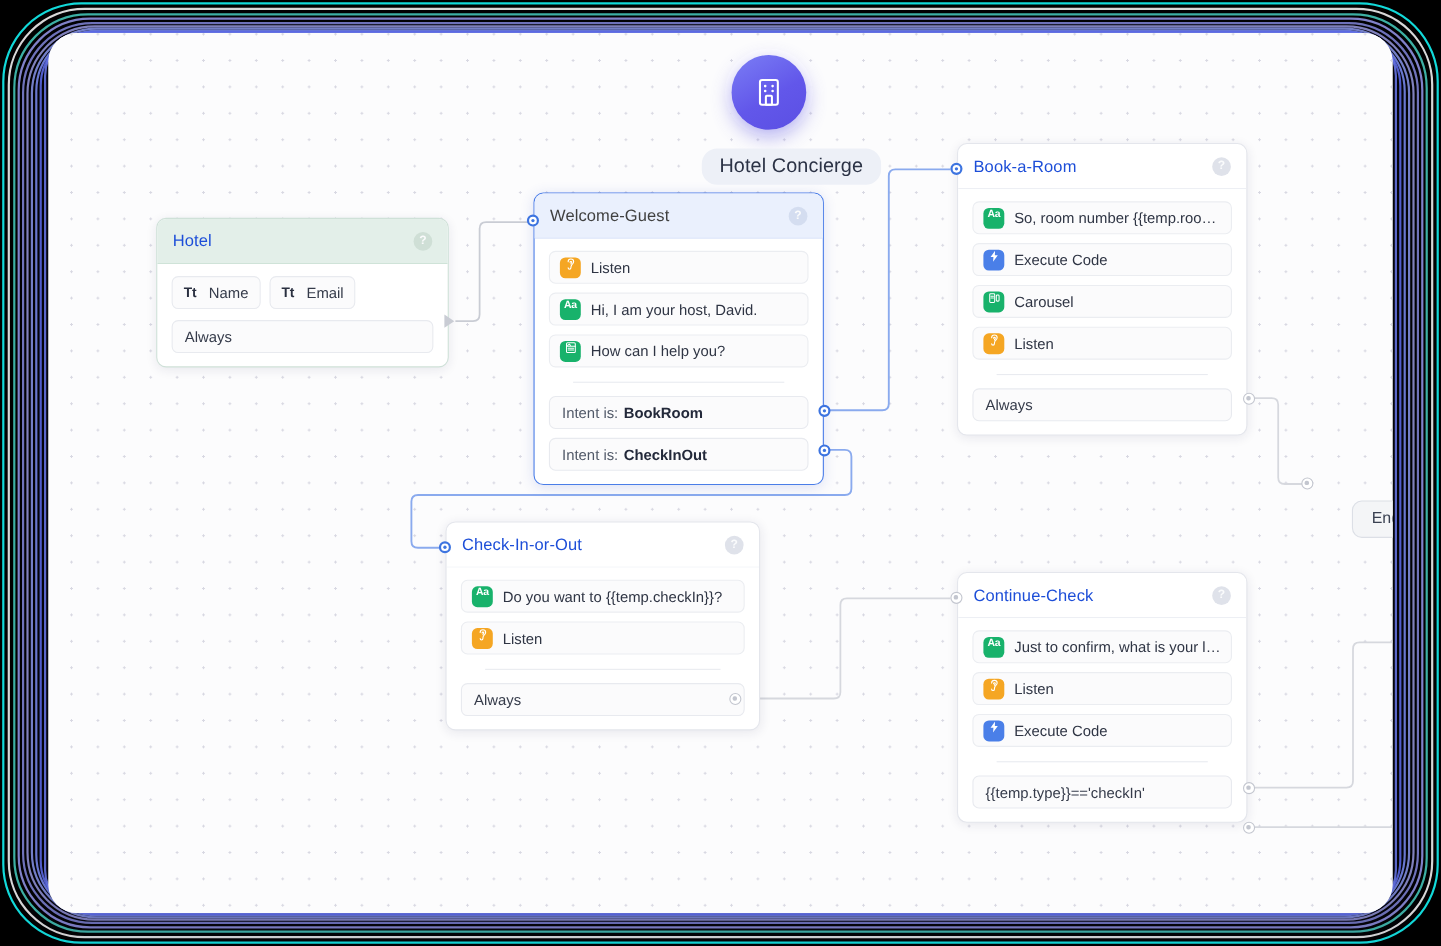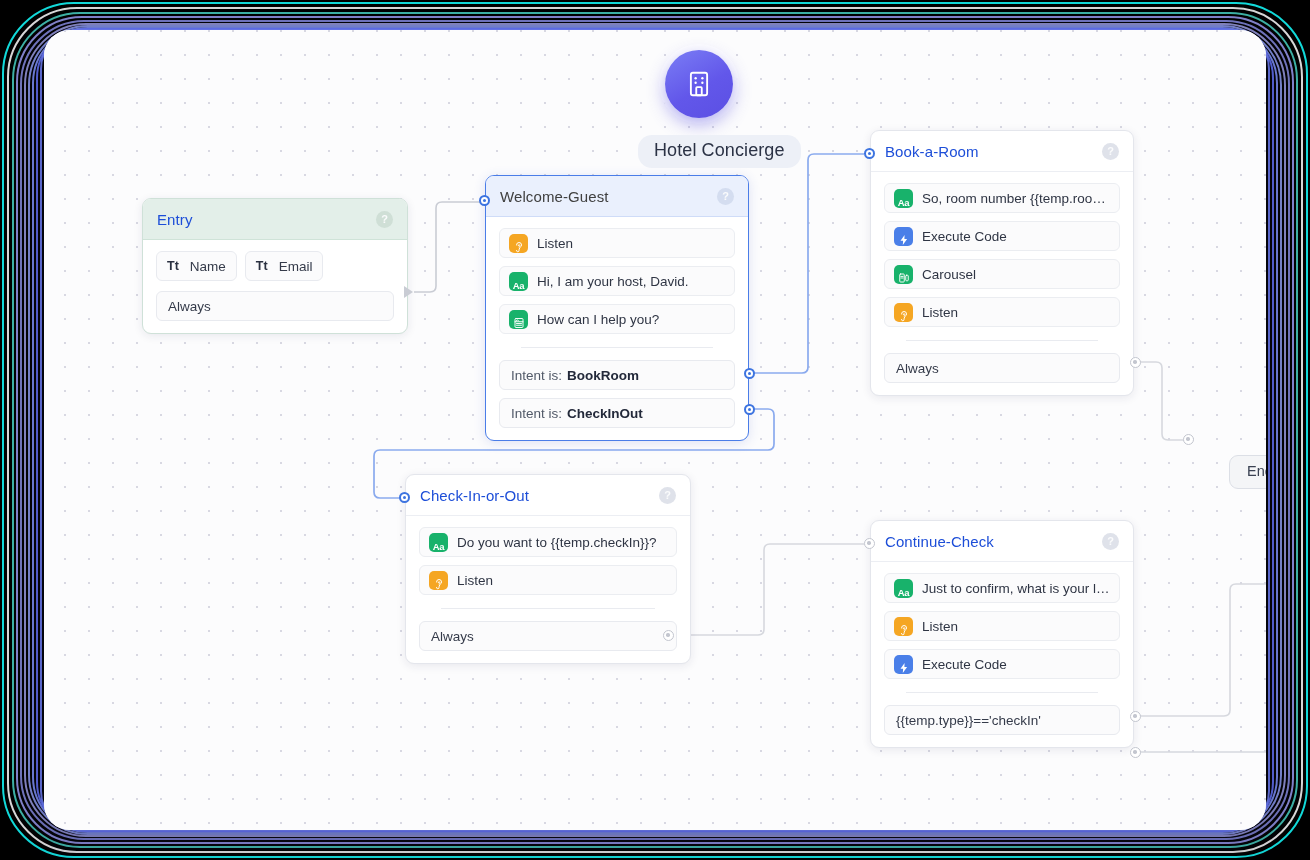--- a/index.html
+++ b/index.html
@@ -98,21 +98,21 @@
     border: 1px solid #ebedf1;
     border-radius: 6px;
     font-size: 13.5px; color: #2f3544;
     white-space: nowrap; overflow: hidden;
   }
   .step:last-child { margin-bottom: 0; }
   .step-label { overflow: hidden; text-overflow: ellipsis; }
 
   .sicon {
     width: 19px; height: 19px; border-radius: 5px; flex: none;
-    display: flex; align-items: flex-end; justify-content: center;
+    display: flex; align-items: flex-start; justify-content: center;
   }
   .sicon.green  { background: #18b26b; }
   .sicon.orange { background: #f5a623; }
   .sicon.blue   { background: #4a7fe8; }
   .sicon span.aa { color: #fff; font-size: 9.5px; font-weight: bold; letter-spacing: -.2px; }
 
   .divider { height: 1px; background: #e9ebf0; margin: 13px 22px 12px; }
 
   .branch {
     display: flex; align-items: center;
@@ -206,21 +206,21 @@
         <circle cx="9.3" cy="7.4" r=".95" fill="#fff" stroke="none"></circle>
         <circle cx="14.7" cy="7.4" r=".95" fill="#fff" stroke="none"></circle>
         <circle cx="9.3" cy="11" r=".95" fill="#fff" stroke="none"></circle>
         <circle cx="14.7" cy="11" r=".95" fill="#fff" stroke="none"></circle>
       </svg>
     </div>
     <div id="bot-title">Hotel Concierge</div>
 
     <div class="node entry" style="left:98px; top:168px; width:266px;">
       <div class="node-head">
-        <span class="title">Entry</span>
+        <span class="title">Hotel</span>
         <span class="help-icon">?</span>
       </div>
       <div class="node-body">
         <div style="display:flex; gap:8px; margin-bottom:10px;">
           <div class="branch" style="margin:0; padding:0 10px; gap:6px;">
             <span style="font-weight:bold; font-size:12.5px; color:#2a3040; margin-right:5px;">Tt</span>
             <span>Name</span>
           </div>
           <div class="branch" style="margin:0; padding:0 10px; gap:6px;">
             <span style="font-weight:bold; font-size:12.5px; color:#2a3040; margin-right:5px;">Tt</span>

